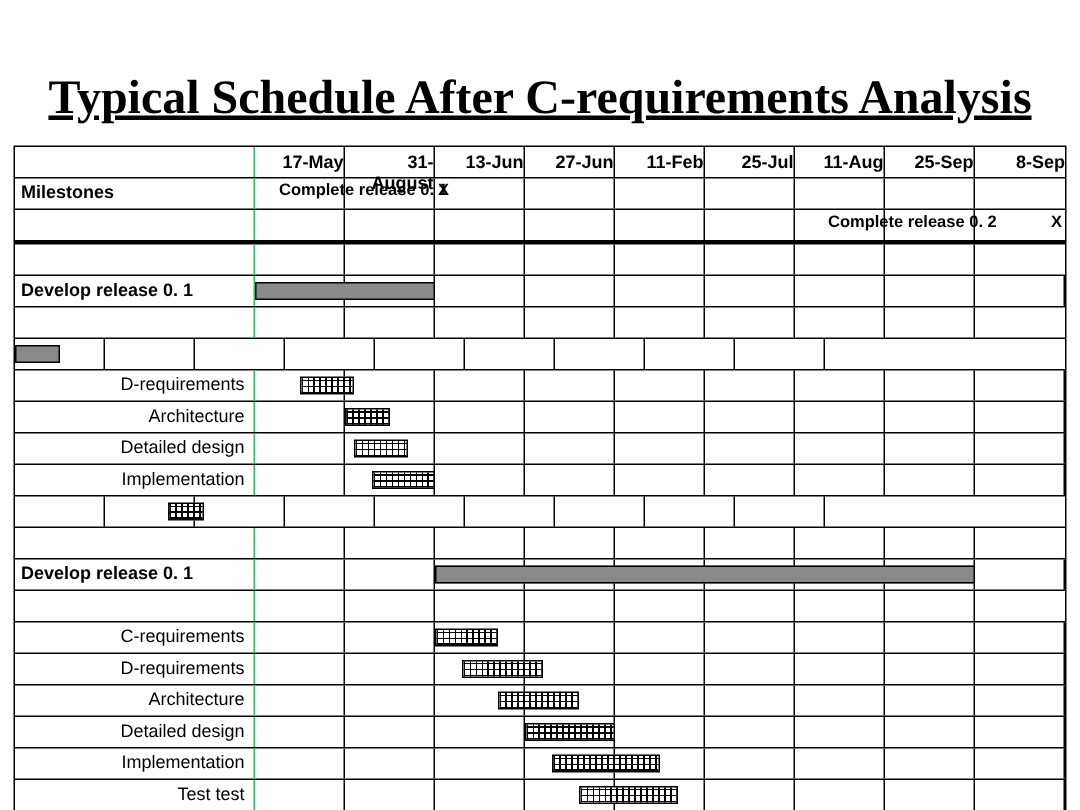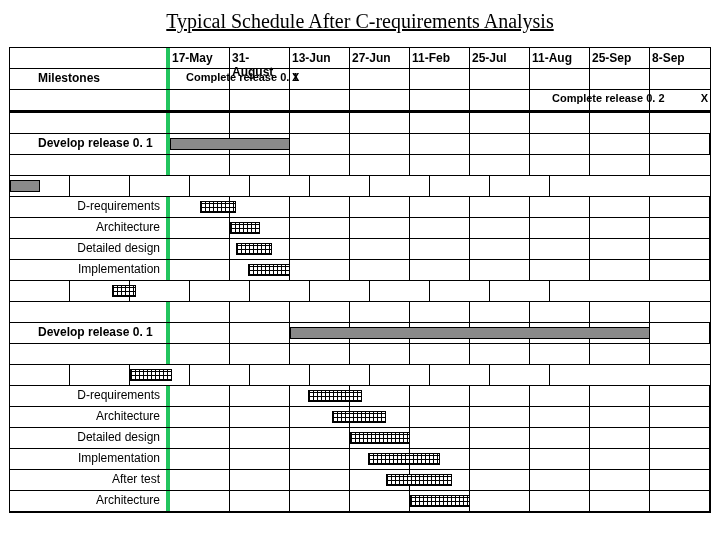--- a/index.html
+++ b/index.html
@@ -7,63 +7,63 @@
     padding: 0;
     width: 720px;
     height: 540px;
     font-family: Arial, Helvetica, sans-serif;
     font-size: 12px;
     background: #fff;
     color: #000;
   }
   .title {
     font-family: "Times New Roman", serif;
-    font-size: 20px;
-    font-weight: normal;
+    font-size: 32px;
+    font-weight: bold;
     text-decoration: underline;
     text-align: center;
     padding: 10px 0 14px 0;
+    margin-top: 36px;
   }
   .chart {
     width: 700px;
     margin: 0 auto;
     border: 1px solid #000;
   }
   .row {
     display: flex;
     border-bottom: 1px solid #000;
     height: 20px;
   }
   .row.thick-bottom { border-bottom: 3px solid #000; }
   .row.no-border { border-bottom: none; }
   .label-col {
     width: 160px;
-    border-right: 4px solid #22c55e;
+    border-right: 1px solid #22c55e;
     padding: 2px 6px 0 0;
     text-align: right;
     white-space: nowrap;
     overflow: hidden;
-    margin-left: 24px;
   }
   .label-col.left { text-align: left; padding-left: 4px; }
   .label-col.bold { font-weight: bold; }
   .grid {
     display: flex;
     flex: 1;
   }
   .cell {
     width: 60px;
     border-right: 1px solid #000;
     box-sizing: border-box;
     position: relative;
   }
   .cell:last-child { border-right: none; }
   .header-row .cell {
     font-weight: bold;
-    text-align: left;
+    text-align: right;
     padding: 3px 0 0 2px;
   }
   .milestone-text {
     font-weight: bold;
     white-space: nowrap;
     padding-left: 2px;
     padding-top: 2px;
     font-size: 11px;
   }
   .bar-solid {
@@ -329,20 +329,21 @@
         <div class="cell"></div>
         <div class="cell"></div>
         <div class="cell"></div>
         <div class="cell"></div>
         <div class="cell"></div>
         <div class="cell"></div>
       </div>
   </div>
 
   <div class="row">
+    <div class="label-col">C-requirements</div>
     <div class="grid" style="position:relative">
       <div class="cell"></div>
         <div class="cell"></div>
         <div class="cell"></div>
         <div class="cell"></div>
         <div class="cell"></div>
         <div class="cell"></div>
         <div class="cell"></div>
         <div class="cell"></div>
         <div class="cell"></div>
@@ -403,21 +404,21 @@
         <div class="cell"></div>
         <div class="cell"></div>
         <div class="cell"></div>
         <div class="cell"></div>
         <div class="cell"></div>
         <div class="cell"></div>
       <div class="bar-hatch span" style="left:198px;width:72px;margin-top:4px"></div>
     </div>
   </div>
   <div class="row">
-    <div class="label-col">After test</div>
+    <div class="label-col">Test test</div>
     <div class="grid" style="position:relative">
       <div class="cell"></div>
         <div class="cell"></div>
         <div class="cell"></div>
         <div class="cell"></div>
         <div class="cell"></div>
         <div class="cell"></div>
         <div class="cell"></div>
         <div class="cell"></div>
         <div class="cell"></div>

